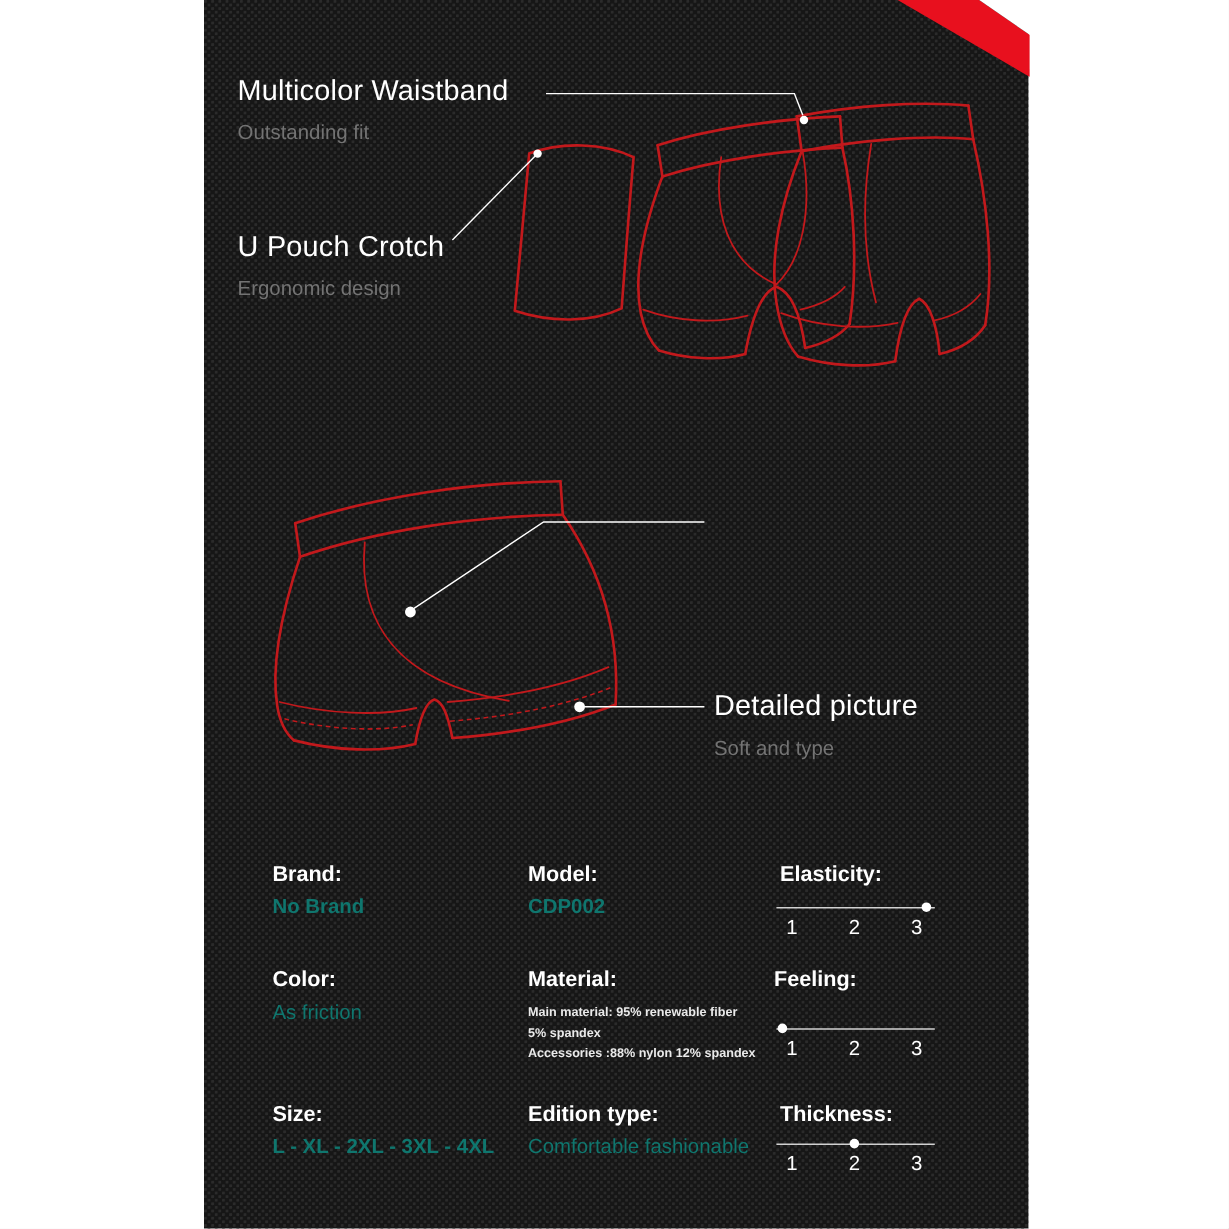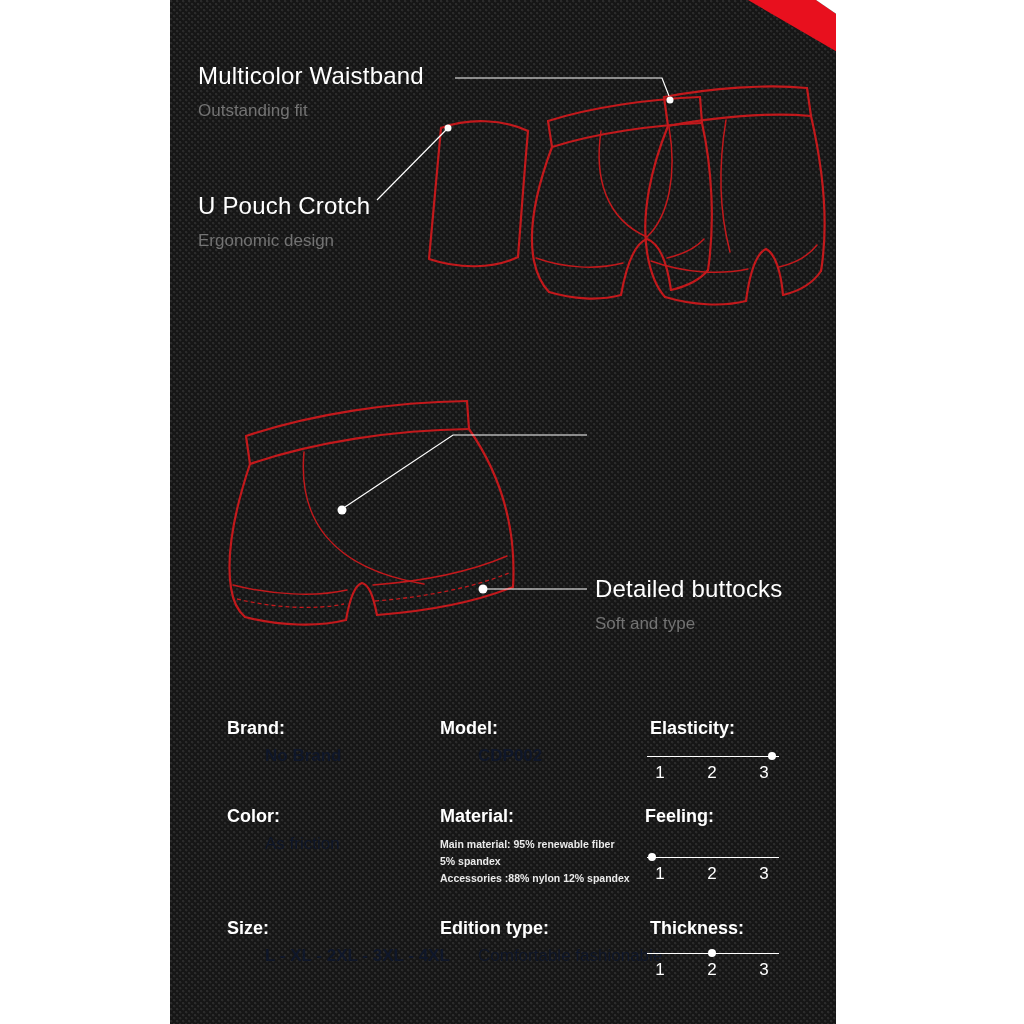--- a/index.html
+++ b/index.html
@@ -1,17 +1,17 @@
 <!DOCTYPE html>
 <html style="--panel_bg: #161616; --dot: #2b2b2b; --garment_red: #c2191c; --ribbon_red: #e8101e; --mesh_dot: #9a6038; --mesh_bg: #261a10; --text: #ffffff;"><head>
 <meta charset="utf-8">
 <style>
   html,body{margin:0;padding:0;background:#fff;}
   #stage{
-    position:relative;width:836px;height:1024px;overflow:hidden;background:#fff;
+    position:relative;width:1024px;height:1024px;overflow:hidden;background:#fff;
     font-family:"Liberation Sans",sans-serif;color:#fff;
   }
   #panel{
     position:absolute;left:170px;top:0;width:687px;height:1024px;
     background-color:var(--panel_bg,#161616);
     background-image:
       radial-gradient(circle at 1.2px 1.2px, var(--dot,#2b2b2b) 1.1px, transparent 1.5px),
       radial-gradient(circle at 1.2px 1.2px, var(--dot,#2b2b2b) 1.1px, transparent 1.5px);
     background-size:6px 6px,6px 6px;
     background-position:0 0,3px 3px;
@@ -24,21 +24,21 @@
   .c-dot{fill:#ffffff;}
   .ribbon{fill:var(--ribbon_red,#e8101e);}
   .ribbon-cut{fill:#ffffff;}
 
   .callout{position:absolute;}
   .callout .title{font-size:24px;font-weight:500;letter-spacing:.2px;color:#fff;}
   .callout .sub{font-size:17px;font-weight:400;color:#737373;margin-top:11px;}
 
   .spec-cell{position:absolute;}
   .spec-label{font-size:18px;font-weight:bold;color:#fff;}
-  .spec-value{font-size:17px;color:#0f172a;margin-top:7px;margin-left:38px;}
+  .spec-value{font-size:17px;color:#0f766e;margin-top:7px;}
   .spec-value.bold{font-weight:bold;}
   .spec-small{font-size:10.5px;line-height:17px;color:#eaeaea;margin-top:9px;font-weight:bold;}
 
   .scale{position:absolute;width:120px;height:36px;}
   .scale-line{position:absolute;top:6px;left:-5px;right:-7px;height:1px;background:#fff;}
   .scale-dot{position:absolute;top:6px;left:50%;width:8px;height:8px;border-radius:50%;background:#fff;transform:translate(-50%,-50%);}
   .scale-nums{position:absolute;top:13px;left:0;right:0;display:flex;justify-content:space-between;}
   .scale-nums span{width:16px;text-align:center;font-size:17px;color:#fff;}
 </style>
 </head>
@@ -133,21 +133,21 @@
 
   <div class="callout" style="left:198px;top:62px;">
     <div class="title">Multicolor Waistband</div>
     <div class="sub">Outstanding fit</div>
   </div>
   <div class="callout" style="left:198px;top:192px;">
     <div class="title">U Pouch Crotch</div>
     <div class="sub">Ergonomic design</div>
   </div>
   <div class="callout" style="left:595px;top:575px;">
-    <div class="title">Detailed buttocks</div>
+    <div class="title">Detailed picture</div>
     <div class="sub">Soft and type</div>
   </div>
 
   <div class="spec-cell" style="left:227px;top:718px;">
     <div class="spec-label">Brand:</div>
     <div class="spec-value bold">No Brand</div>
   </div>
   <div class="spec-cell" style="left:440px;top:718px;">
     <div class="spec-label">Model:</div>
     <div class="spec-value bold">CDP002</div>

